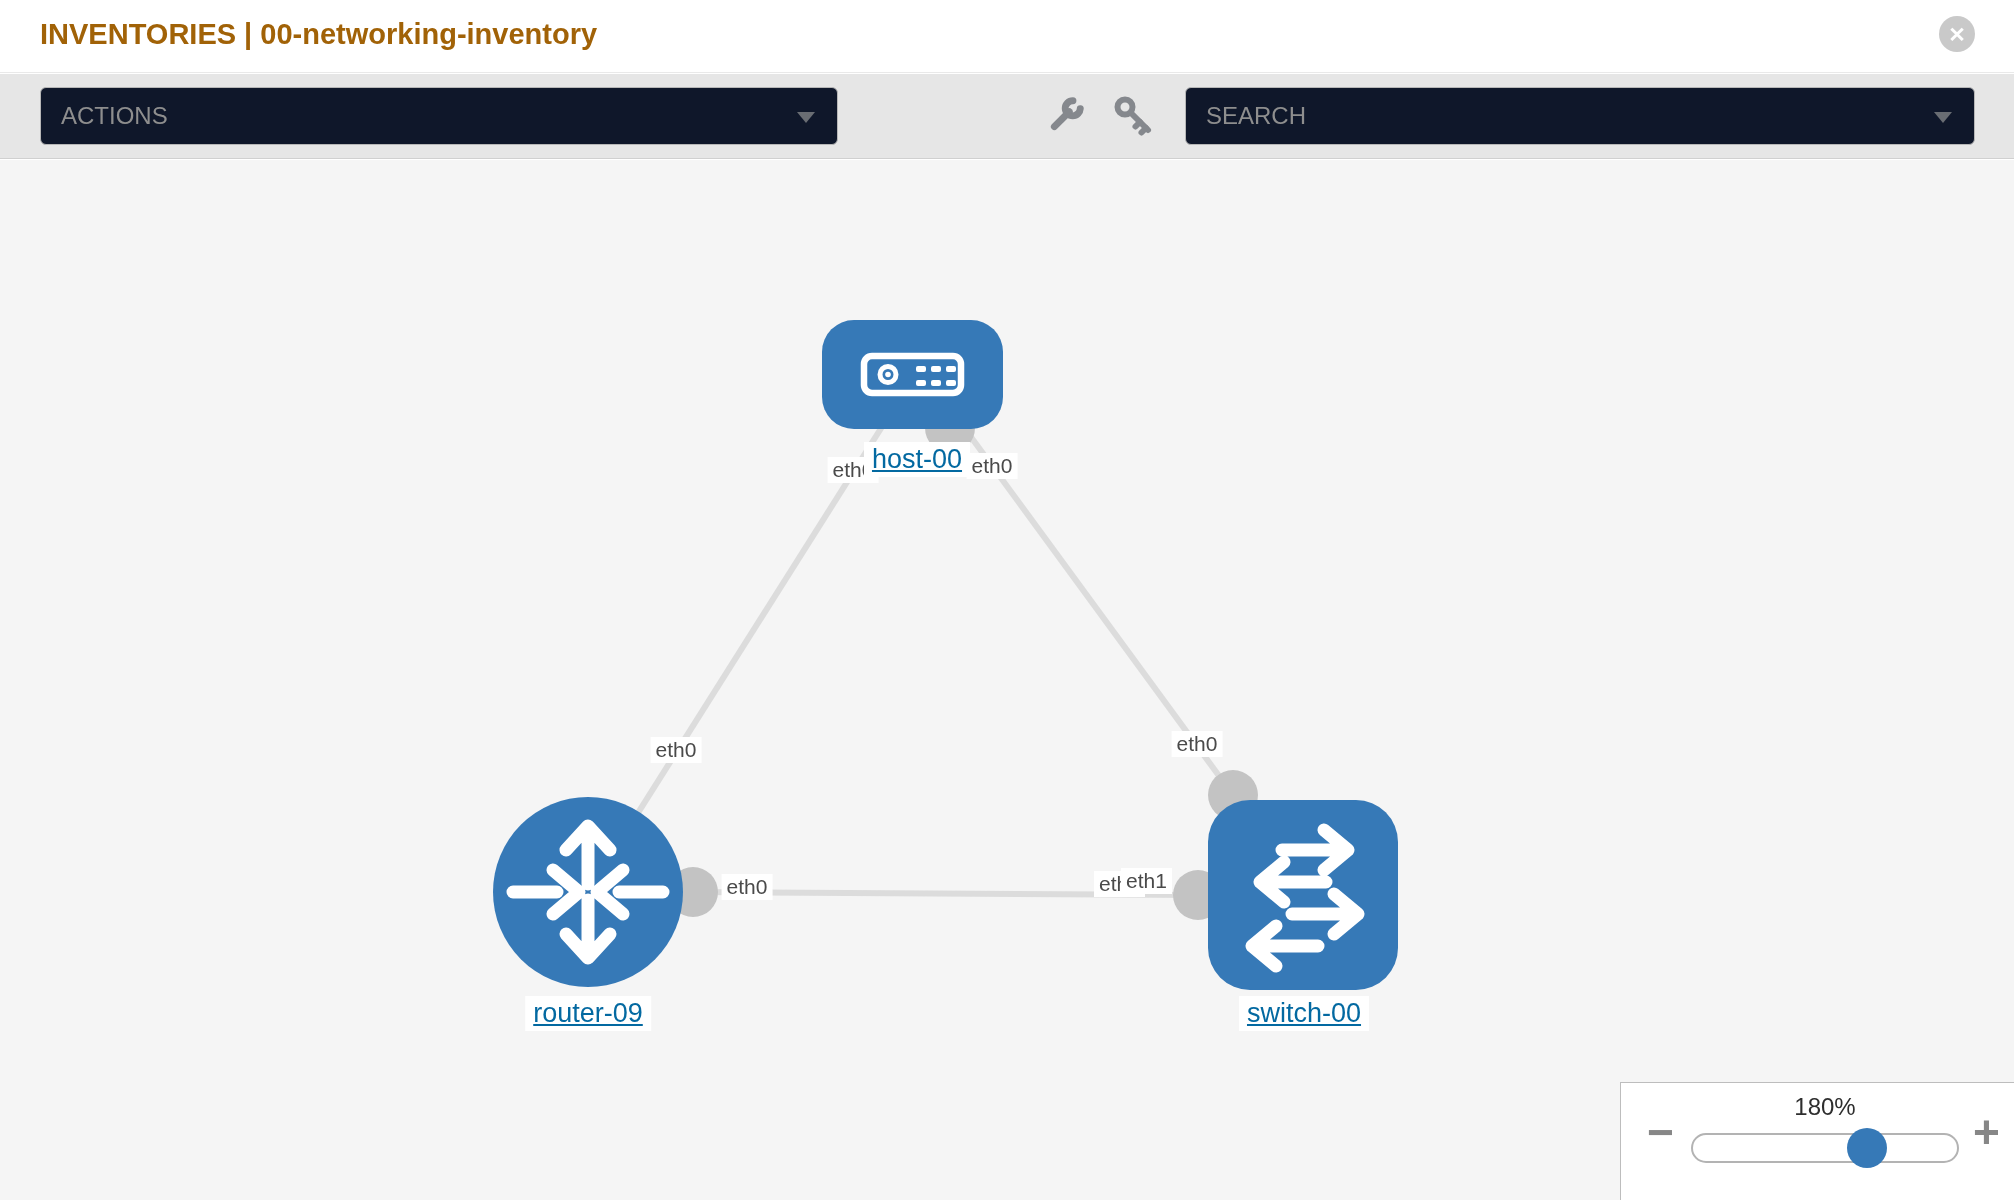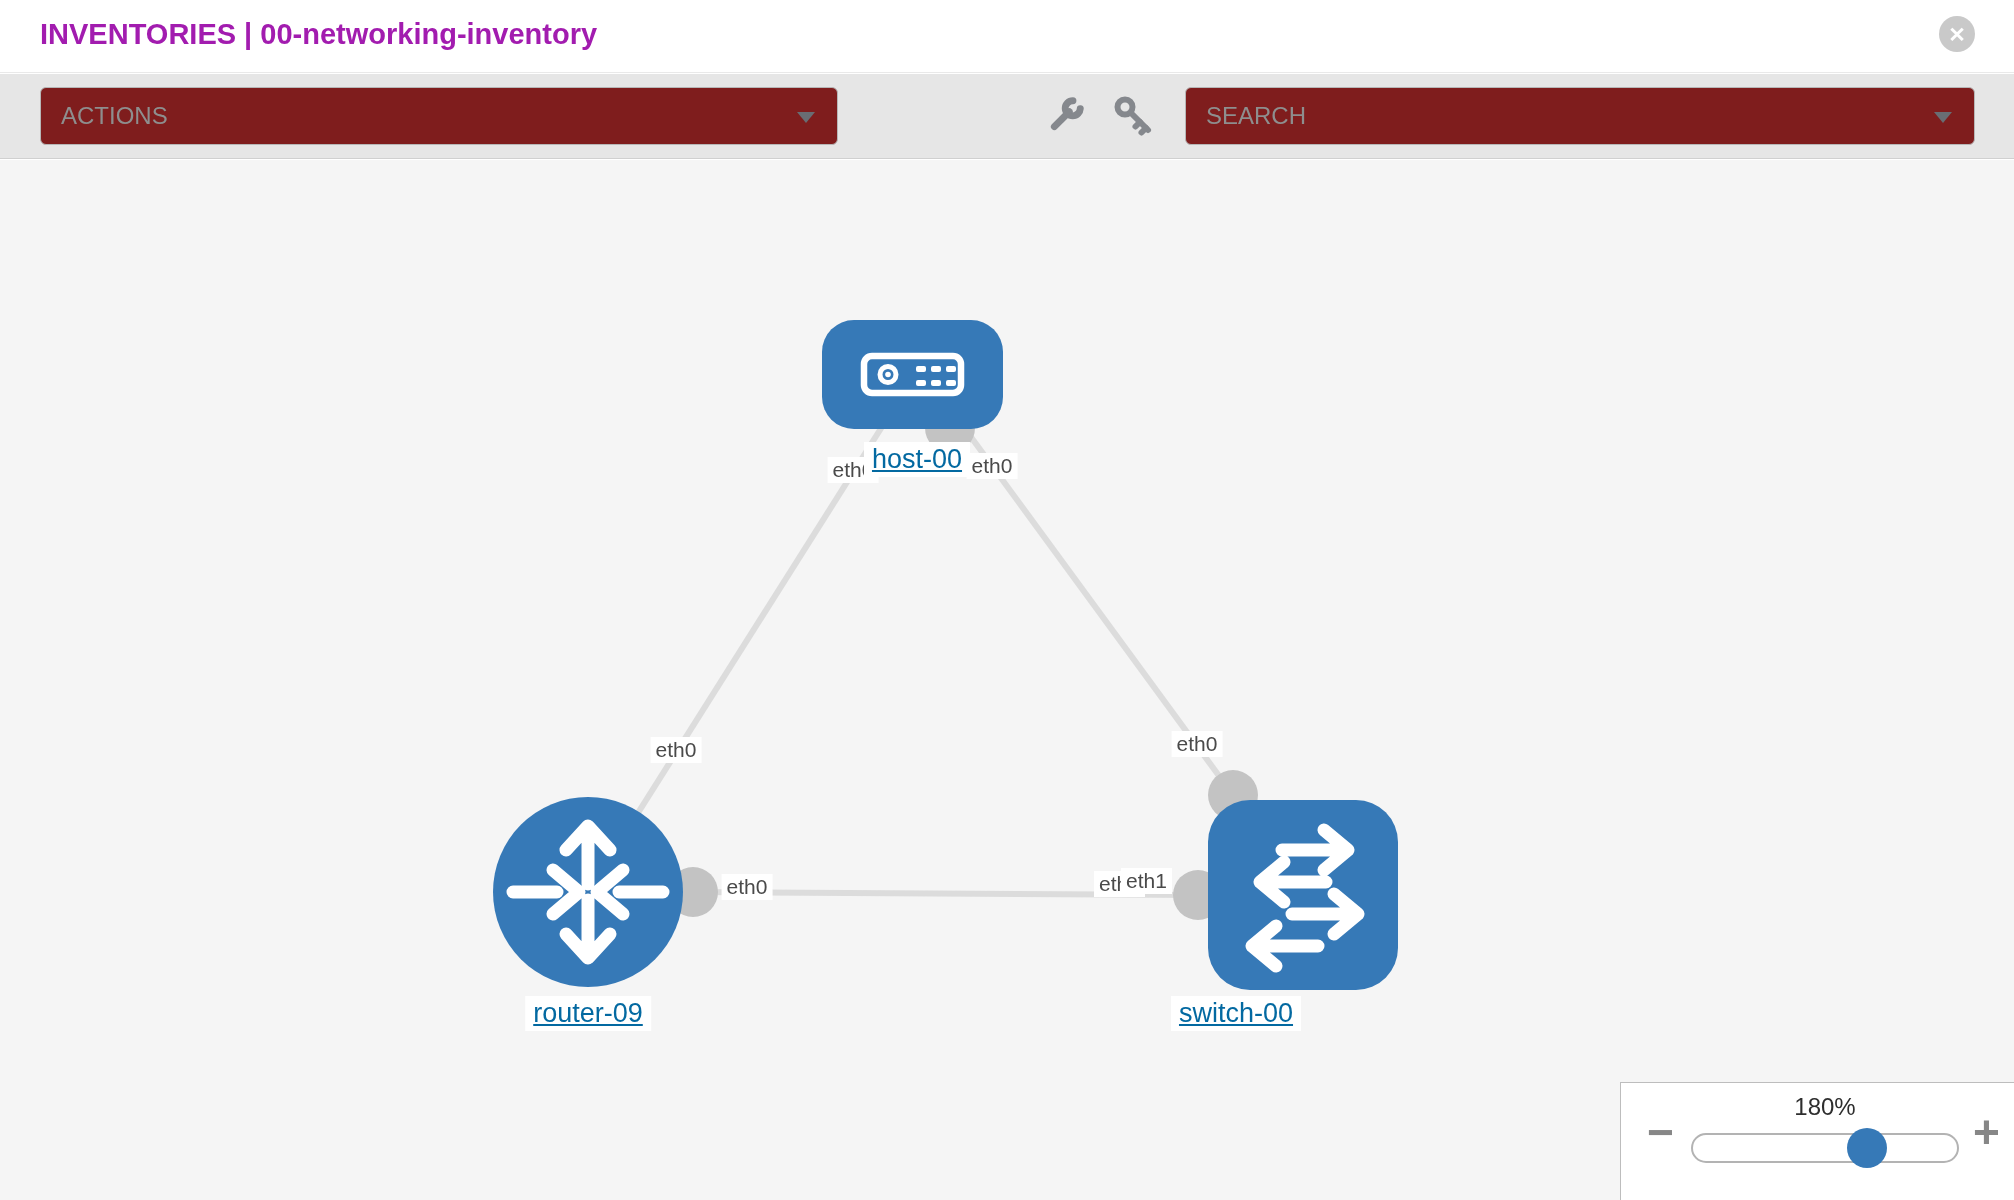--- a/index.html
+++ b/index.html
@@ -6,30 +6,30 @@
   html,body { background:#ffffff; }
   .app {
     position:relative; width:2014px; height:1200px; overflow:hidden;
     font-family:"Liberation Sans", sans-serif; background:#ffffff;
   }
 
   
   .header { position:absolute; top:0; left:0; width:100%; height:73px;
             background:#ffffff; border-bottom:1px solid #e9e9e9; }
   .page-title { position:absolute; left:40px; top:18px; font-size:29px;
-                font-weight:700; color:#a21caf; white-space:nowrap; }
+                font-weight:700; color:#a16207; white-space:nowrap; }
   .close-btn { position:absolute; left:1939px; top:16px; width:36px; height:36px;
                border-radius:50%; background:#c9c9c9; display:flex;
                align-items:center; justify-content:center; cursor:pointer; }
   .close-x { color:#ffffff; font-size:21px; font-weight:700; line-height:1; }
 
   
   .toolbar { position:absolute; top:74px; left:0; width:100%; height:85px;
              background:#e6e6e6; border-bottom:1px solid #d0d0d0; }
-  .select-box { position:absolute; top:13px; height:58px; background:#7f1d1d;
+  .select-box { position:absolute; top:13px; height:58px; background:#0f172a;
                 border:1px solid #b7b7b7; border-radius:6px; display:flex;
                 align-items:center; font-size:24px; color:#8e8e8e;
                 padding-left:20px; }
   .select-actions { left:40px; width:798px; }
   .select-search  { left:1185px; width:790px; }
   .caret { position:absolute; right:22px; top:24px; width:0; height:0;
            border-left:9px solid transparent; border-right:9px solid transparent;
            border-top:11px solid #696d73; }
   .tool-icons { position:absolute; left:1042px; top:13px; height:58px;
                 display:flex; align-items:center; gap:24px; }
@@ -155,21 +155,21 @@
     <div class="iface-label" style="left:853px; top:297px;">eth0</div>
     <div class="iface-label" style="left:992px; top:293px;">eth0</div>
     <div class="iface-label" style="left:676px; top:577px;">eth0</div>
     <div class="iface-label" style="left:1197px; top:571px;">eth0</div>
     <div class="iface-label" style="left:747px; top:714px;">eth0</div>
     <div class="iface-label raw" style="left:1094px; top:711px;">eth0</div>
     <div class="iface-label raw" style="left:1113px; top:708px;margin-left:8px;">eth1</div>
 
     <div class="node-label" style="left:917px; top:282px;">host-00</div>
     <div class="node-label" style="left:588px; top:836px;">router-09</div>
-    <div class="node-label" style="left:1236px; top:836px;text-align:center;">switch-00</div>
+    <div class="node-label" style="left:1304px; top:836px;text-align:center;">switch-00</div>
 
     <div class="zoom-panel">
       <div class="zoom-level">180%</div>
       <div class="zoom-minus">−</div>
       <div class="zoom-track">
         <div class="zoom-thumb"></div>
       </div>
       <div class="zoom-minus" style="left:352px;">+</div>
     </div>
 

